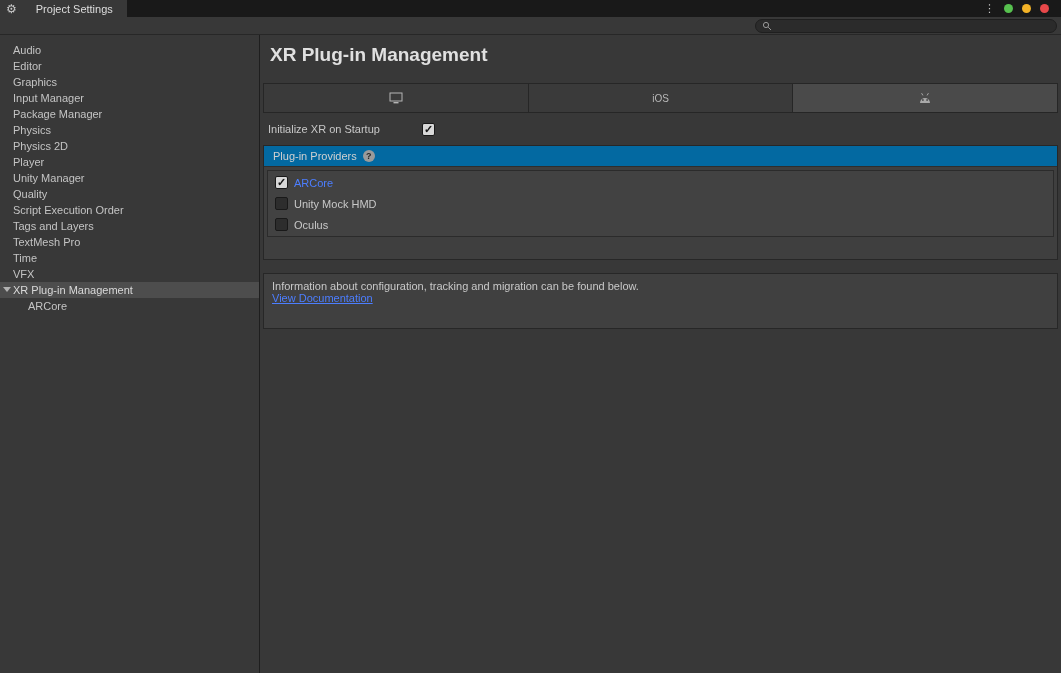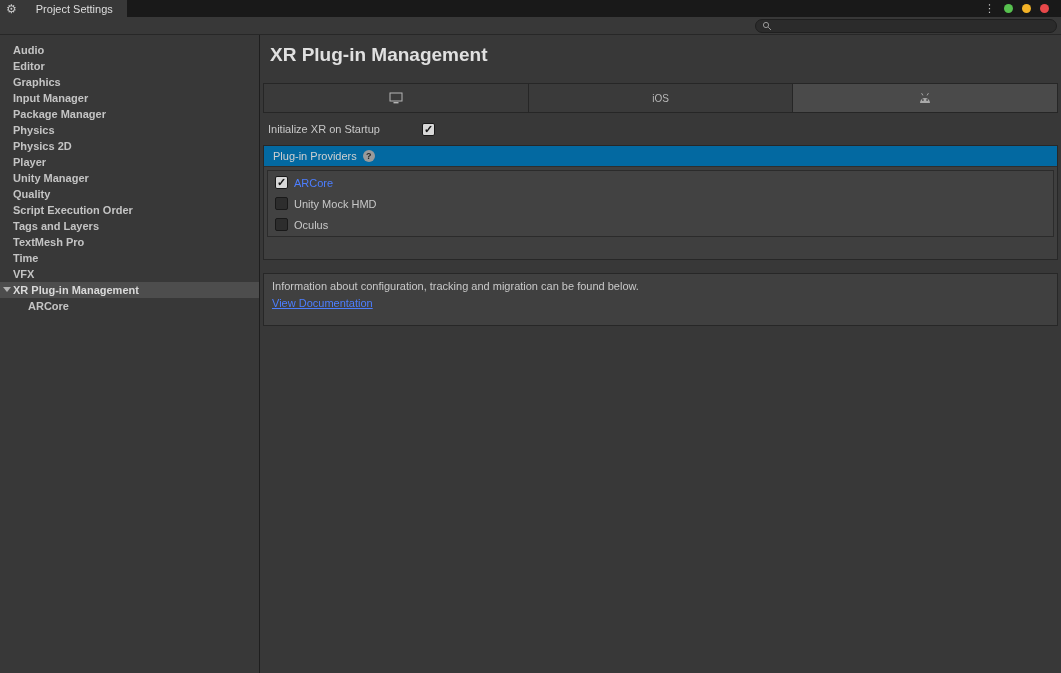--- a/index.html
+++ b/index.html
@@ -28,21 +28,21 @@
   
   .toolbar { height: 18px; background: #383838; border-bottom: 1px solid #272727; display: flex; justify-content: flex-end; align-items: center; padding-right: 4px; flex: none; }
   .searchbox { width: 302px; height: 14px; background: #2b2b2b; border: 1px solid #1f1f1f; border-radius: 7px; display: flex; align-items: center; padding: 0 6px; gap: 4px; }
   .searchbox input { flex: 1; background: transparent; border: none; outline: none; color: #d0d0d0; font-size: 10px; font-family: inherit; height: 12px; }
 
   
   .bodyrow { flex: 1; display: flex; min-height: 0; }
 
   
   .sidebar { width: 260px; flex: none; border-right: 1px solid #1e1e1e; padding-top: 7px; background: #383838; overflow: hidden; }
-  .side-row { height: 16px; line-height: 16px; padding-left: 13px; position: relative; white-space: nowrap; cursor: pointer; color: #c4c4c4; font-weight: bold; }
+  .side-row { height: 16px; line-height: 16px; padding-left: 13px; position: relative; white-space: nowrap; cursor: pointer; color: #c4c4c4; }
   .side-row.selected { background: #4d4d4d; color: #d9d9d9; }
   .side-row.child { padding-left: 28px; }
   .tri { position: absolute; left: 3px; top: 5px; width: 0; height: 0;
          border-left: 4px solid transparent; border-right: 4px solid transparent; border-top: 5px solid #b2b2b2; }
 
   
   .main { flex: 1; min-width: 0; display: flex; flex-direction: column; }
   .page-title { font-size: 19px; font-weight: bold; color: #e0e0e0; margin: 9px 0 0 10px; }
 
   .tabbar { display: flex; margin: 17px 3px 0 3px; height: 30px; border: 1px solid #262626; flex: none; }
@@ -62,23 +62,23 @@
   .group-header { height: 21px; display: flex; align-items: center; gap: 6px; padding-left: 9px;
                   color: #d0d0d0; background: #0369a1; border-bottom: 1px solid #2e2e2e; }
   .help-icon { width: 12px; height: 12px; border-radius: 50%; background: #9a9a9a; color: #262626;
                font-size: 9px; font-weight: bold; display: inline-flex; align-items: center; justify-content: center; cursor: pointer; }
   .provider-list { margin: 3px; border: 1px solid #2b2b2b; background: #424242; padding: 1px 0; }
   .provider-row { height: 21px; display: flex; align-items: center; gap: 6px; padding-left: 7px; cursor: pointer; }
   .plabel { color: #c8c8c8; }
   .provider-row.highlight .plabel { color: #4c7eff; }
   .group-bottom-space { height: 19px; }
 
-  .infobox { margin: 13px 3px 0 3px; border: 1px solid #272727; background: #404040; padding: 6px 8px 16px 8px; flex: none; }
+  .infobox { margin: 13px 3px 0 3px; border: 1px solid #272727; background: #404040; padding: 6px 8px 24px 8px; flex: none; }
   .info-text { color: #c8c8c8; }
-  .info-link { display: inline-block; margin-top: 5px; color: #4c7eff; text-decoration: underline; cursor: pointer; }
+  .info-link { display: inline-block; color: #4c7eff; text-decoration: underline; cursor: pointer; }
 </style>
 </head>
 <body>
 
 <div class="window">
 
   <div class="titlebar">
     <div class="title-tab">
       <span class="gear">⚙</span>
       <span class="title-text">Project Settings</span>

